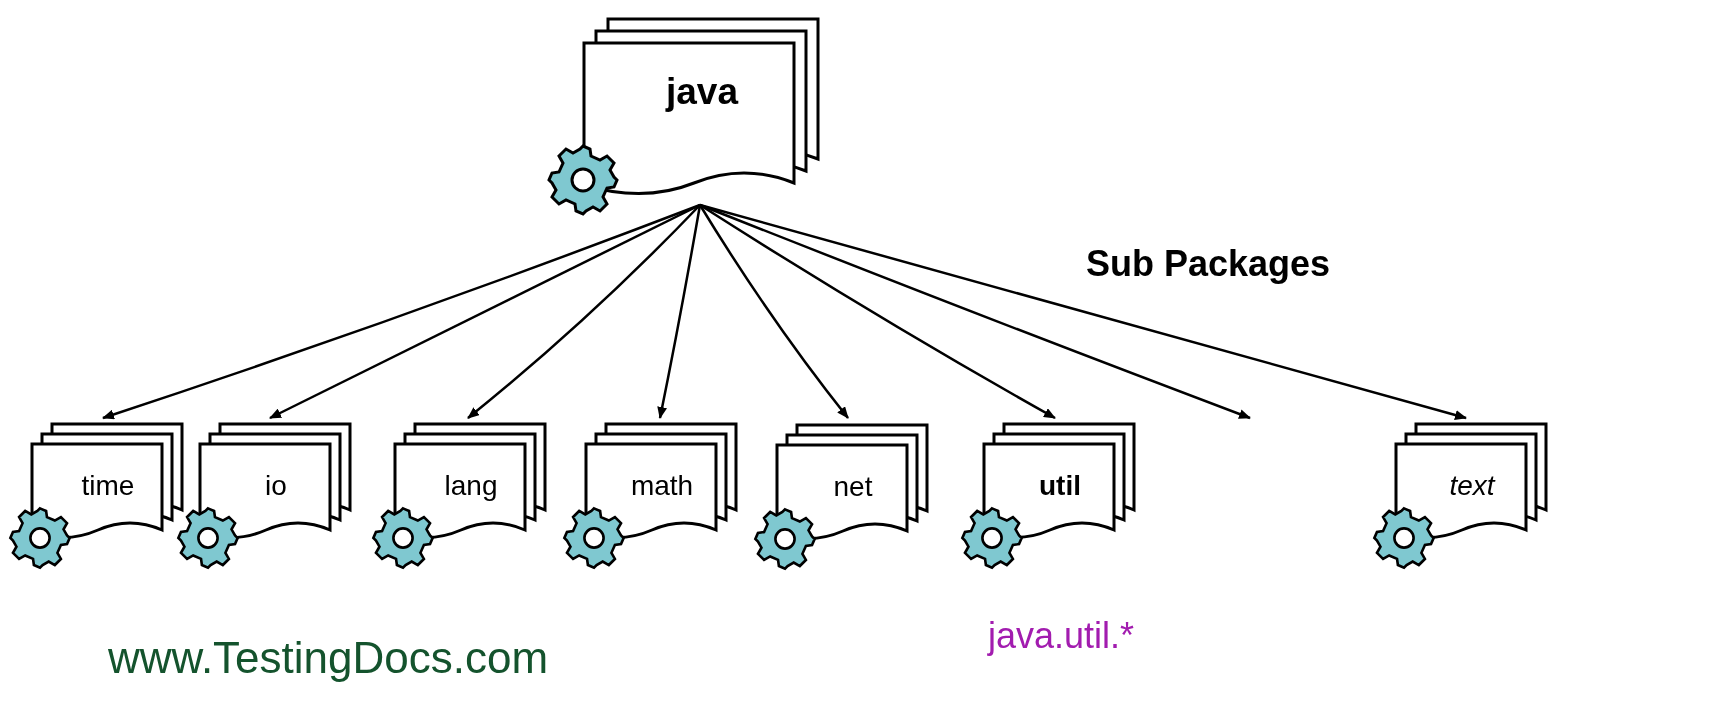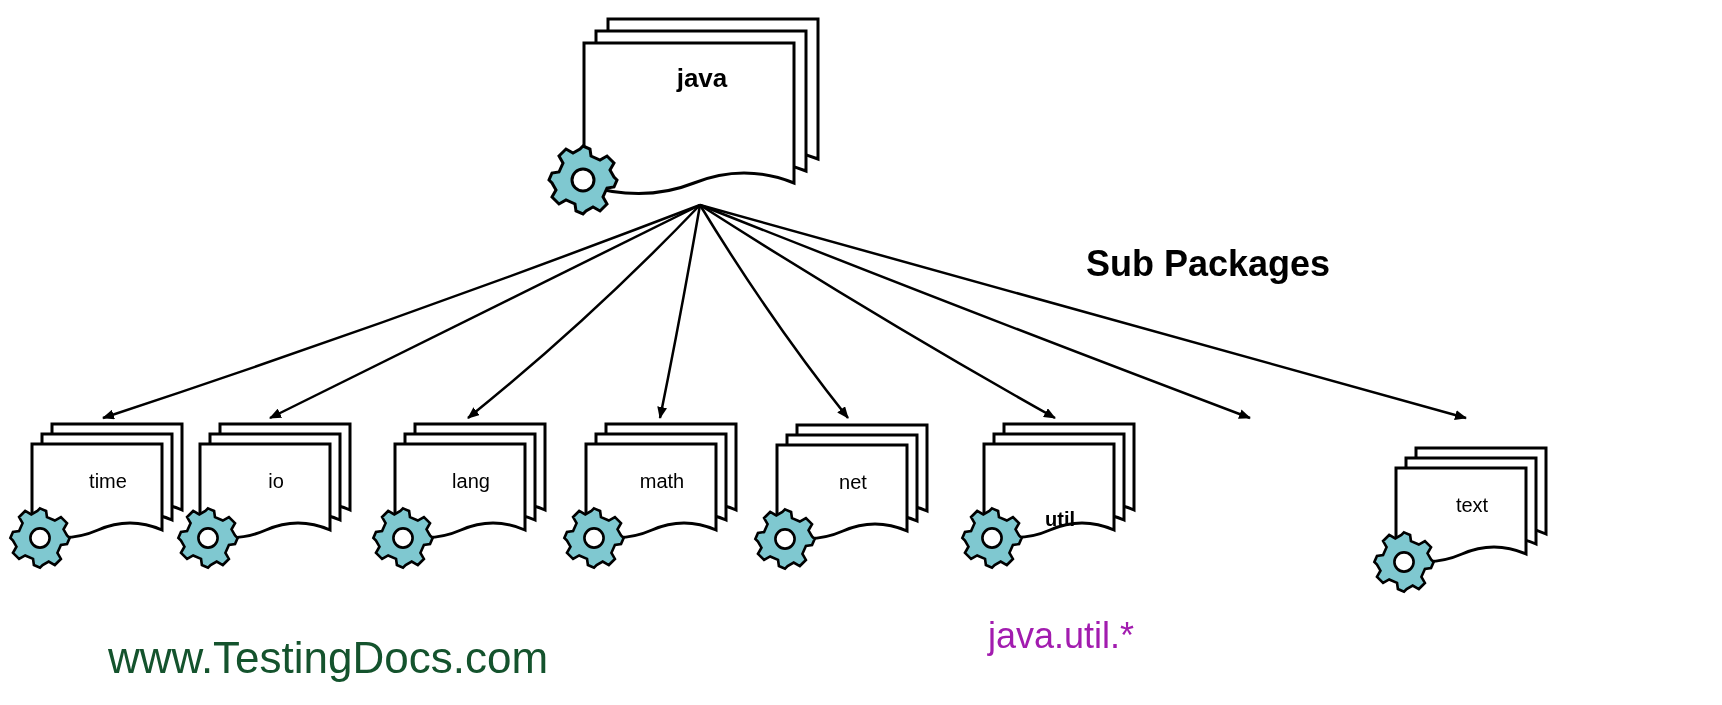--- a/index.html
+++ b/index.html
@@ -31,29 +31,29 @@
   }
   .pkg svg.stack {
     display: block;
   }
   .pkg .label {
     position: absolute;
     top: 50px;
     left: 0;
     width: 100%;
     text-align: center;
-    font-size: 20px;
+    font-size: 28px;
     color: #000;
   }
   .pkg.root .label {
-    font-size: 26px;
+    font-size: 37px;
     font-weight: bold;
-    top: 48px;
-  }
-  .pkg .bold { font-weight: bold; margin-top: 38px; }
+    top: 56px;
+  }
+  .pkg .bold { font-weight: bold; }
   .gear {
     position: absolute;
   }
   .annot-sub {
     position: absolute;
     font-size: 36px;
     color: #000;
   }
   .annot-caption {
     position: absolute;
@@ -218,21 +218,21 @@
       <svg width="68" height="68" viewBox="0 0 78 78">
           <g transform="translate(39,39)">
             <path fill="#7fc8d0" stroke="#000" stroke-width="3" d="M 0 -34 L 7 -31 L 8 -24 L 17 -20 L 24 -24 L 31 -17 L 27 -10 L 31 -3 L 34 0 L 31 7 L 24 8 L 20 17 L 24 24 L 17 31 L 10 27 L 3 31 L 0 34 L -7 31 L -8 24 L -17 20 L -24 24 L -31 17 L -27 10 L -31 3 L -34 0 L -31 -7 L -24 -8 L -20 -17 L -24 -24 L -17 -31 L -10 -27 L -3 -31 Z"></path>
             <circle r="11" fill="#fff" stroke="#000" stroke-width="3"></circle>
           </g>
         </svg>
     </div>
   </div>
 
 
-  <div class="pkg" style="left:1392px; top:444px;">
+  <div class="pkg" style="left:1392px; top:420px;font-style:italic;">
     <svg class="stack" width="160" height="140">
       <g fill="#fff" stroke="#000" stroke-width="3">
         <path d="M 24 4 L 154 4 L 154 90 Q 122 76 90 90 Q 58 104 24 92 Z"></path>
         <path d="M 14 14 L 144 14 L 144 100 Q 112 86 80 100 Q 48 114 14 102 Z"></path>
         <path d="M 4 24 L 134 24 L 134 110 Q 102 96 70 110 Q 38 124 4 112 Z"></path>
       </g>
     </svg>
     <span class="label">text</span>
     <div class="gear" style="left:-22px; top:84px;">
       <svg width="68" height="68" viewBox="0 0 78 78">

